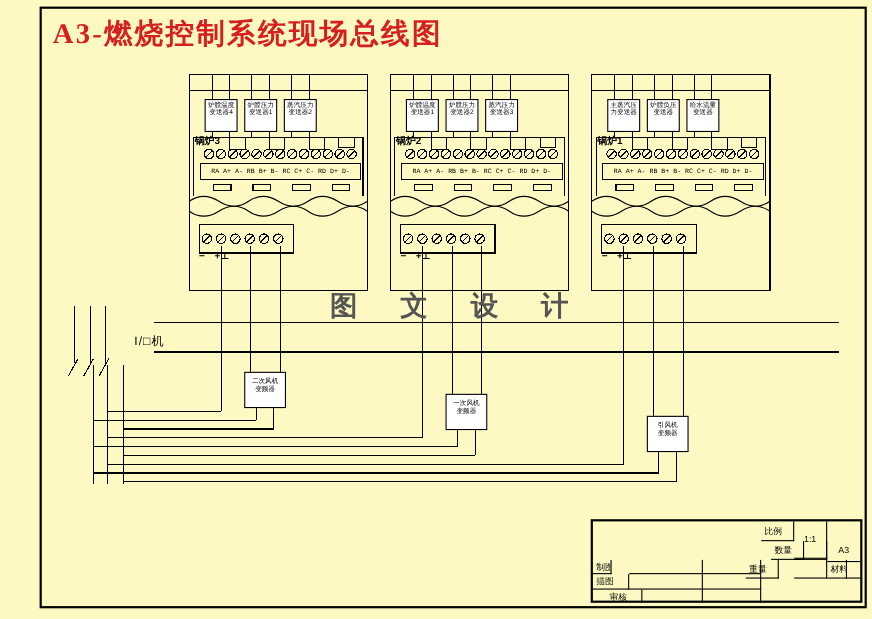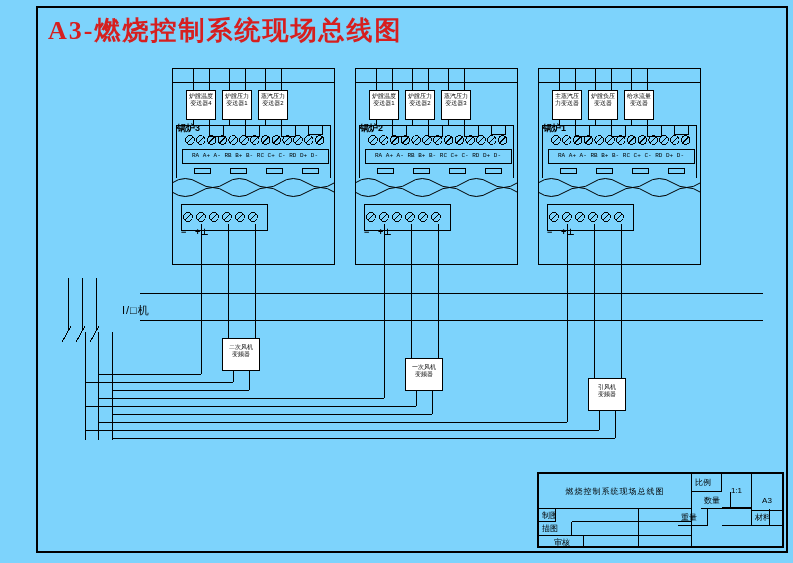--- a/index.html
+++ b/index.html
@@ -1,16 +1,16 @@
 <!DOCTYPE html>
 <html><head>
 <meta charset="utf-8">
 <style>
   html,body{margin:0;padding:0;background:#fff;}
-  #page{position:relative;width:793px;height:563px;background:#7dd3fc;overflow:hidden;
+  #page{position:relative;width:793px;height:563px;background:#fef9c3;overflow:hidden;
         font-family:"Liberation Sans","DejaVu Sans",sans-serif;color:#000;}
   #border{position:absolute;left:36px;top:6px;width:748px;height:543px;border:2px solid #000;}
   #art{position:absolute;left:0;top:0;}
   .main-title{position:absolute;left:48px;top:13px;font-family:"Liberation Serif","DejaVu Serif",serif;
       font-weight:bold;font-size:26px;letter-spacing:2px;white-space:nowrap;}
   .watermark{position:absolute;left:300px;top:261px;font-size:25px;font-weight:600;
       letter-spacing:16px;white-space:nowrap;}
   .io-label{position:absolute;left:122px;top:303px;font-size:11px;letter-spacing:1px;}
   .station{position:absolute;top:0;width:162px;height:300px;}
   .st-name{position:absolute;left:5px;top:122px;font-size:9px;font-weight:bold;white-space:nowrap;}
@@ -254,20 +254,21 @@
       <line x1="594" y1="224" x2="594" y2="378"></line>
       <line x1="621" y1="224" x2="621" y2="378"></line>
       <line x1="599" y1="406" x2="599" y2="430"></line>
       <line x1="615" y1="406" x2="615" y2="438"></line>
       <line x1="98" y1="422" x2="567" y2="422"></line>
       <line x1="85" y1="430" x2="599" y2="430"></line>
       <line x1="112" y1="438" x2="615" y2="438"></line>
     </svg>
 
   <div class="main-title" style="color: rgb(214, 31, 31);">A3-燃烧控制系统现场总线图</div>
+  <div class="watermark" style="color: rgb(85, 85, 85);">图 文 设 计</div>
   <div class="io-label">I/□机</div>
 
   <div class="station" style="left:172px">
     <div class="st-name">锅炉3</div>
     <div class="tx" style="left:14px">炉膛温度变送器4</div>
     <div class="tx" style="left:50px">炉膛压力变送器1</div>
     <div class="tx" style="left:86px">蒸汽压力变送器2</div>
     <div class="term">RA A+ A- RB B+ B- RC C+ C- RD D+ D-</div>
     <div class="pol pol-m">−</div>
     <div class="pol pol-p">+⊥</div>
@@ -300,21 +301,20 @@
   <div class="vfd" style="left:405px;top:358px">
     <div>一次风机</div>
     <div>变频器</div>
   </div>
   <div class="vfd" style="left:588px;top:378px">
     <div>引风机</div>
     <div>变频器</div>
   </div>
 
   <div class="tb">
-    <div class="cell center br bb" style="left:0;top:0;width:153px;height:35px;font-size:8px;letter-spacing:1px">燃烧控制系统现场总线图</div>
     <div class="cell br bb" style="left:153px;top:0;width:30px;height:18px">比例</div>
     <div class="cell center br bb" style="left:183px;top:0;width:30px;height:34px">1:1</div>
     <div class="cell center bb" style="left:213px;top:16px;width:30px;height:21px">A3</div>
     <div class="cell br bb" style="left:162px;top:18px;width:30px;height:17px">数量</div>
     <div class="cell br bb" style="left:183px;top:18px;width:30px;height:17px"></div>
     <div class="cell br bb" style="left:139px;top:35px;width:30px;height:17px">重量</div>
     <div class="cell br bb" style="left:183px;top:35px;width:30px;height:17px"></div>
     <div class="cell br bb" style="left:213px;top:35px;width:18px;height:17px">材料</div>
     <div class="cell bb" style="left:231px;top:35px;width:12px;height:17px"></div>
     <div class="cell" style="left:153px;top:52px;width:90px;height:20px"></div>

